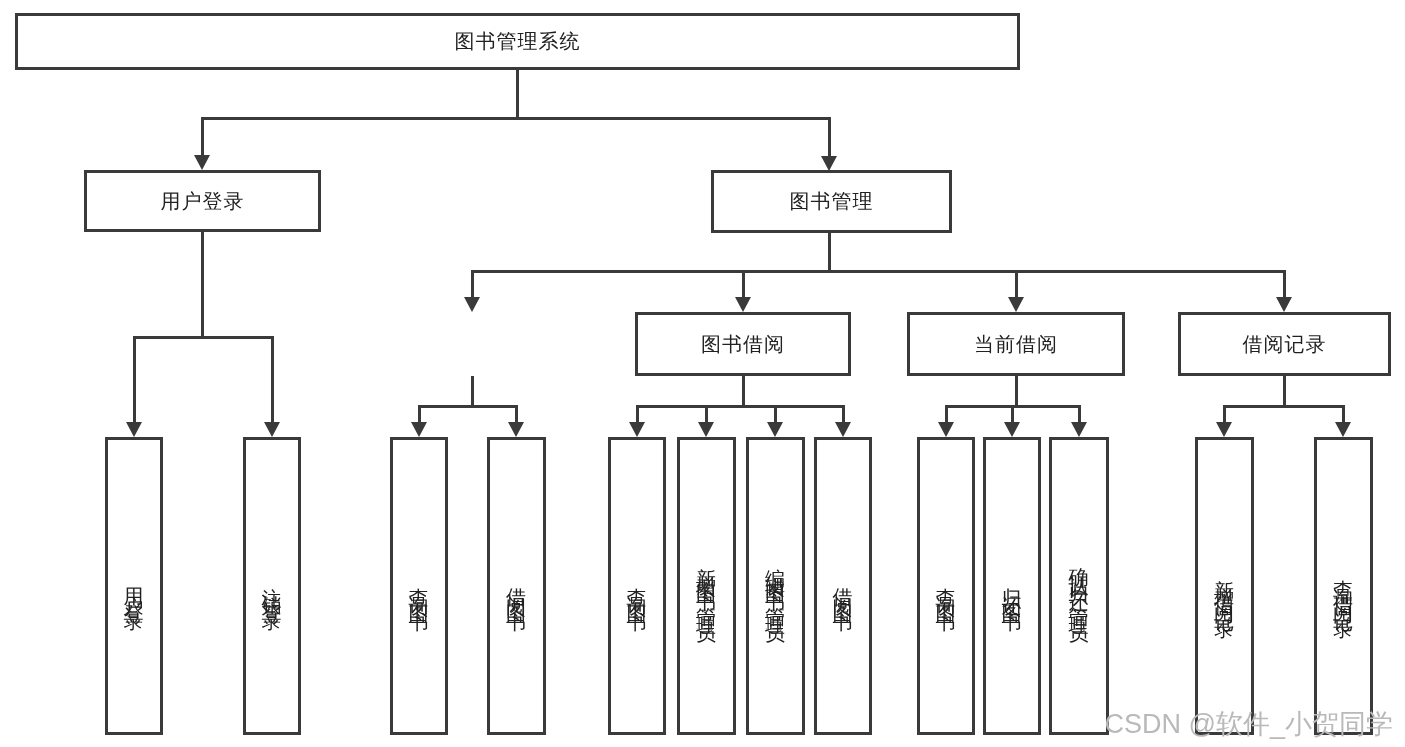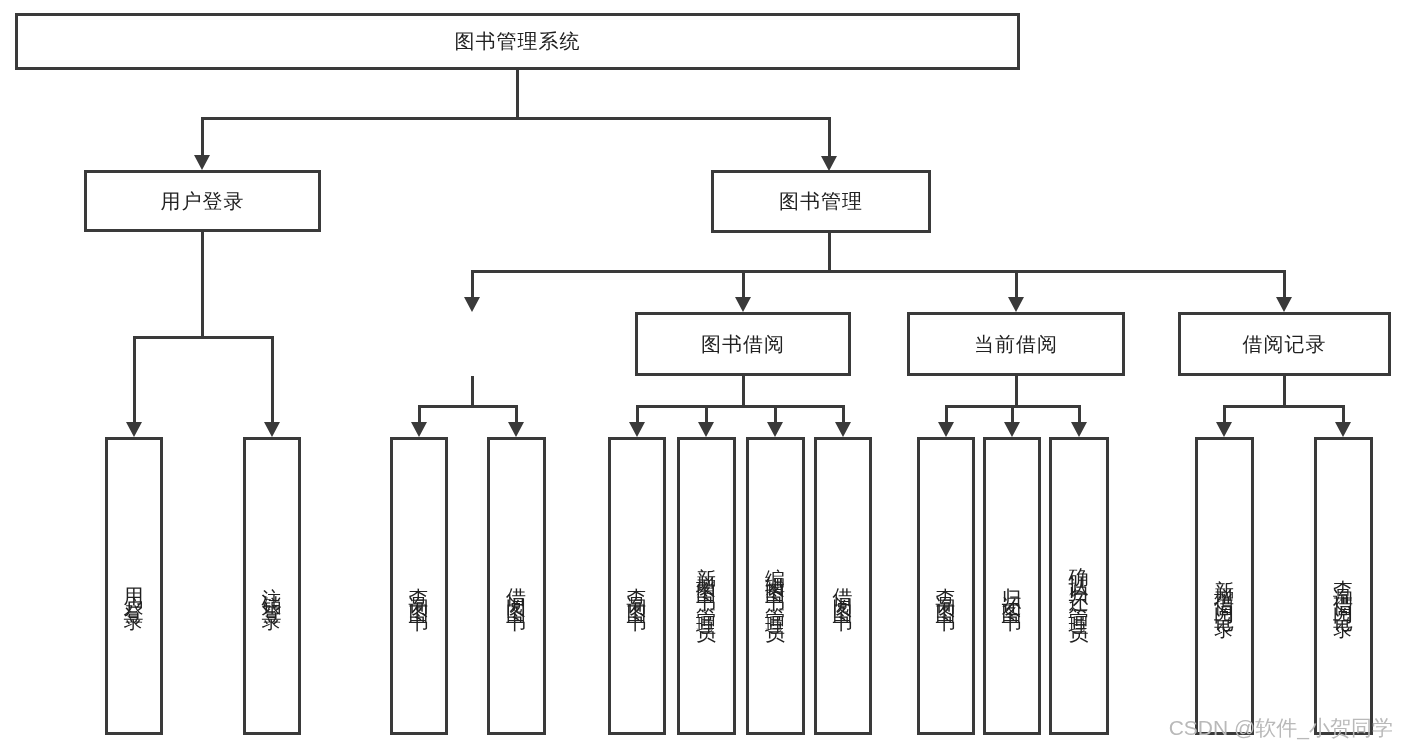--- a/index.html
+++ b/index.html
@@ -55,21 +55,21 @@
     height: 0;
     border-left: 8px solid transparent;
     border-right: 8px solid transparent;
     border-top: 15px solid var(--line);
   }
   .watermark {
     position: absolute;
     right: 12px;
     bottom: 5px;
     color: var(--watermark);
-    font-size: 21px;
+    font-size: 27px;
     z-index: 5;
     white-space: nowrap;
   }
 </style>
 </head>
 <body>
 
 <div class="canvas">
 
   <div class="box" style="left:15px; top:13px; width:1005px; height:57px;">
@@ -79,21 +79,21 @@
   <div class="vline" style="left:516px; top:70px; height:50px;"></div>
   <div class="hline" style="left:201px; top:117px; width:630px;"></div>
   <div class="vline" style="left:201px; top:117px; height:39px;"></div>
   <div class="arrow" style="left:194px; top:155px;"></div>
   <div class="vline" style="left:828px; top:117px; height:40px;"></div>
   <div class="arrow" style="left:821px; top:156px;"></div>
 
   <div class="box" style="left:84px; top:170px; width:237px; height:62px;">
     <span>用户登录</span>
   </div>
-  <div class="box" style="left:711px; top:170px; width:220px; height:63px;font-family:Liberation Serif, serif;">
+  <div class="box" style="left:711px; top:170px; width:241px; height:63px;font-family:Liberation Serif, serif;">
     <span>图书管理</span>
   </div>
 
   <div class="vline" style="left:201px; top:232px; height:107px;"></div>
   <div class="hline" style="left:133px; top:336px; width:141px;"></div>
   <div class="vline" style="left:133px; top:336px; height:88px;"></div>
   <div class="arrow" style="left:126px; top:422px;"></div>
   <div class="vline" style="left:271px; top:336px; height:88px;"></div>
   <div class="arrow" style="left:264px; top:422px;"></div>
 

